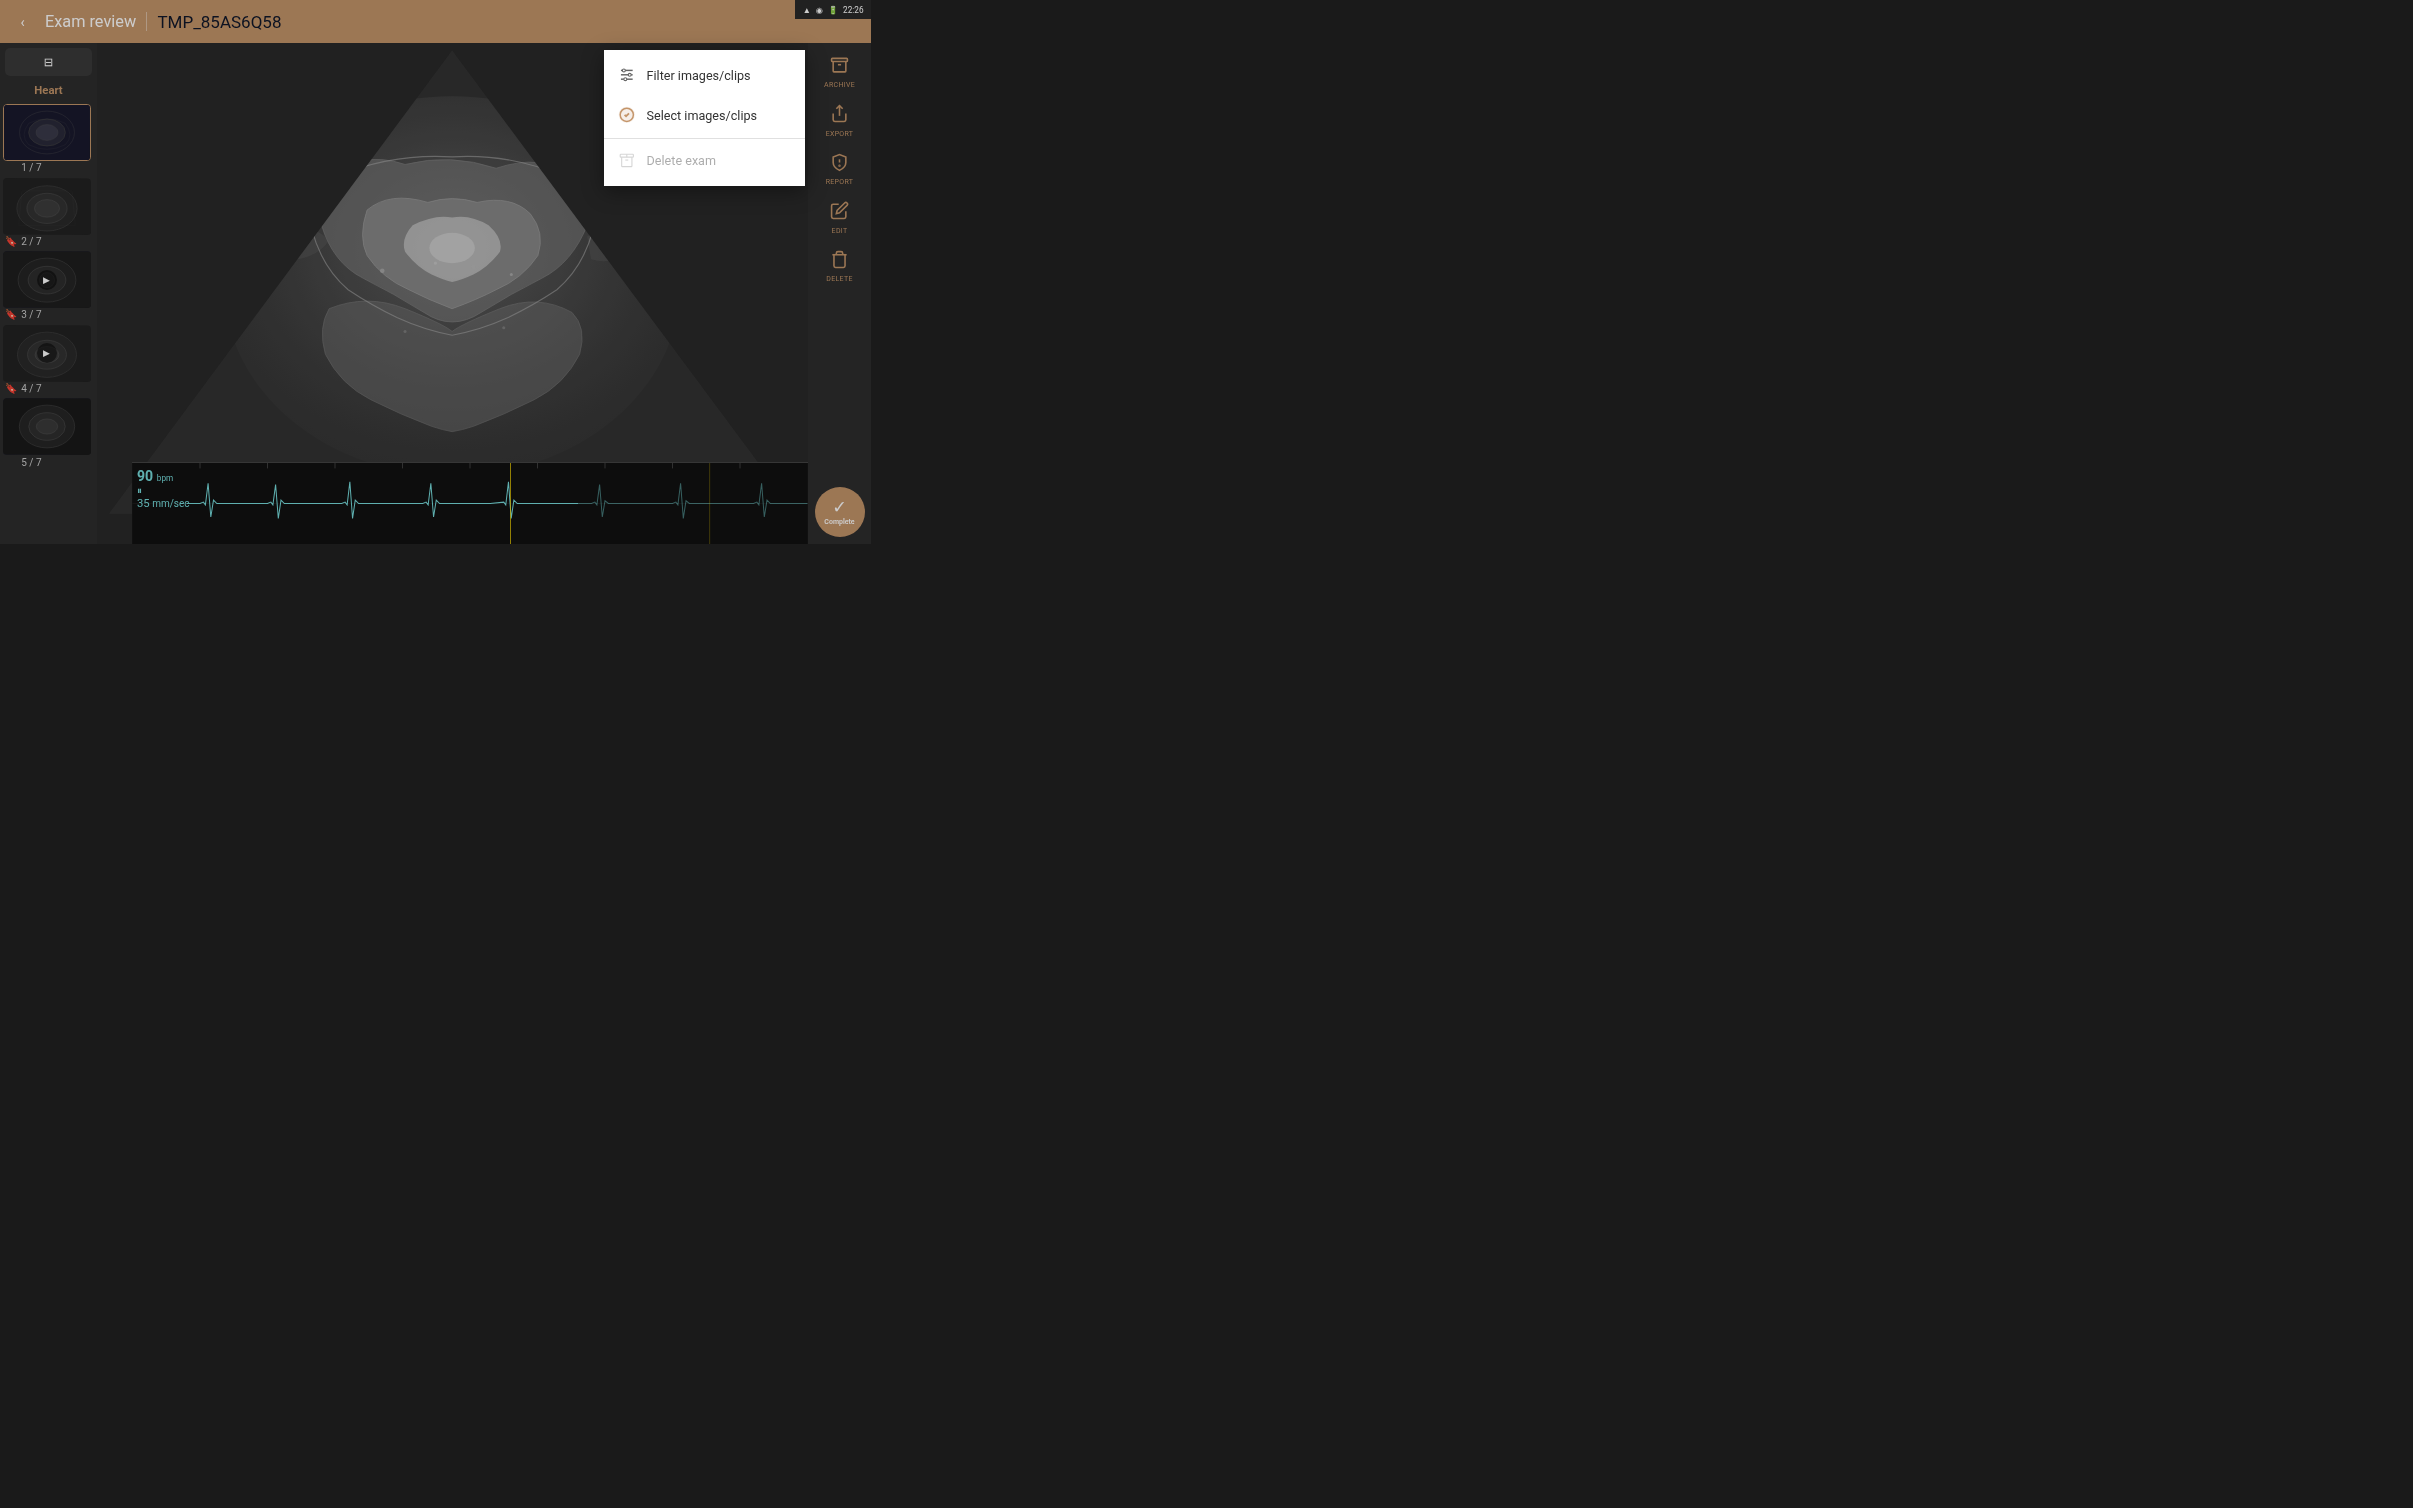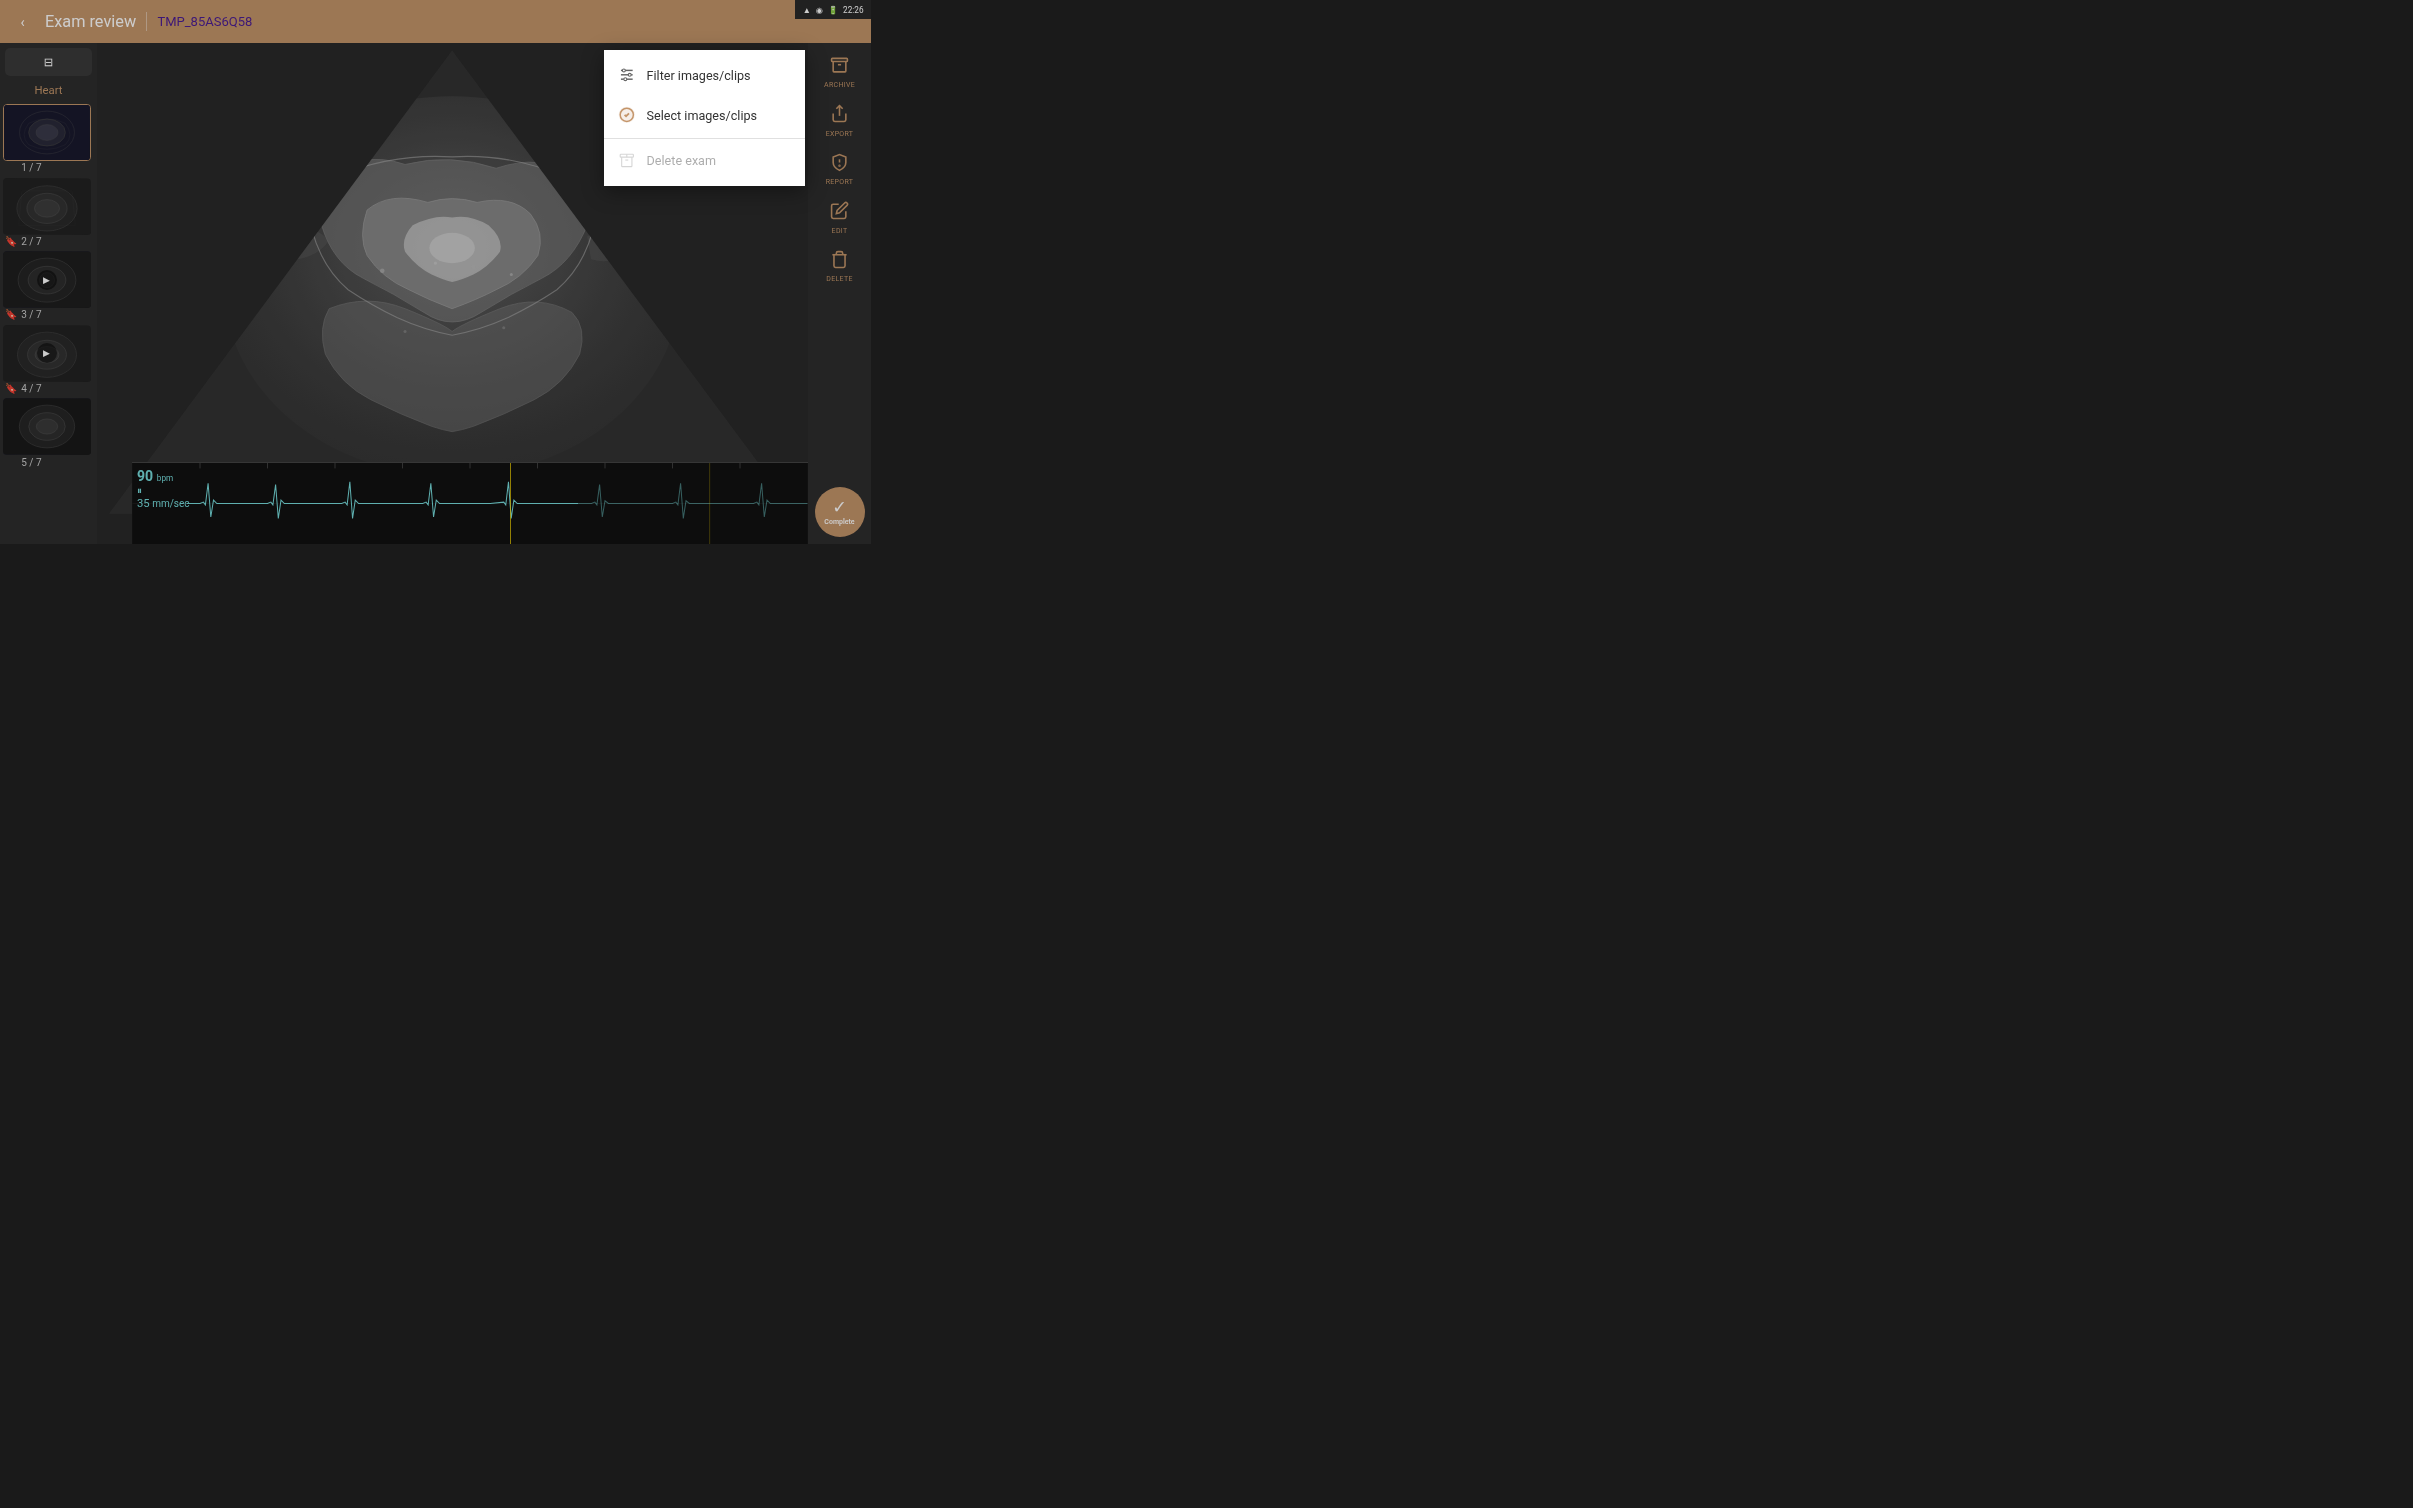--- a/index.html
+++ b/index.html
@@ -35,22 +35,22 @@
       font-size: 16.3px;
       color: #fff;
       font-weight: 400;
     }
     .header-separator {
       width: 1.3px;
       height: 19px;
       background: rgba(255,255,255,0.4);
     }
     .header-patient {
-      font-size: 13px;
-      color: #4c1d95;
+      font-size: 17px;
+      color: #0f172a;
       font-weight: 400;
     }
 
     
     .status-bar {
       position: absolute;
       top: 0;
       right: 0;
       height: 19px;
       background: #2a2a2a;
@@ -93,21 +93,21 @@
     .filter-btn-icon {
       color: #fff;
       font-size: 11.3px;
     }
 
     .sidebar-section-label {
       font-size: 11.3px;
       color: #c4956a;
       text-align: center;
       padding: 2.5px 0 5px 0;
-      font-weight: 400;
+      font-weight: 700;
     }
 
     .thumbnail-list {
       flex: 1;
       overflow-y: auto;
       padding: 2.5px;
       display: flex;
       flex-direction: column;
       gap: 3px;
     }

